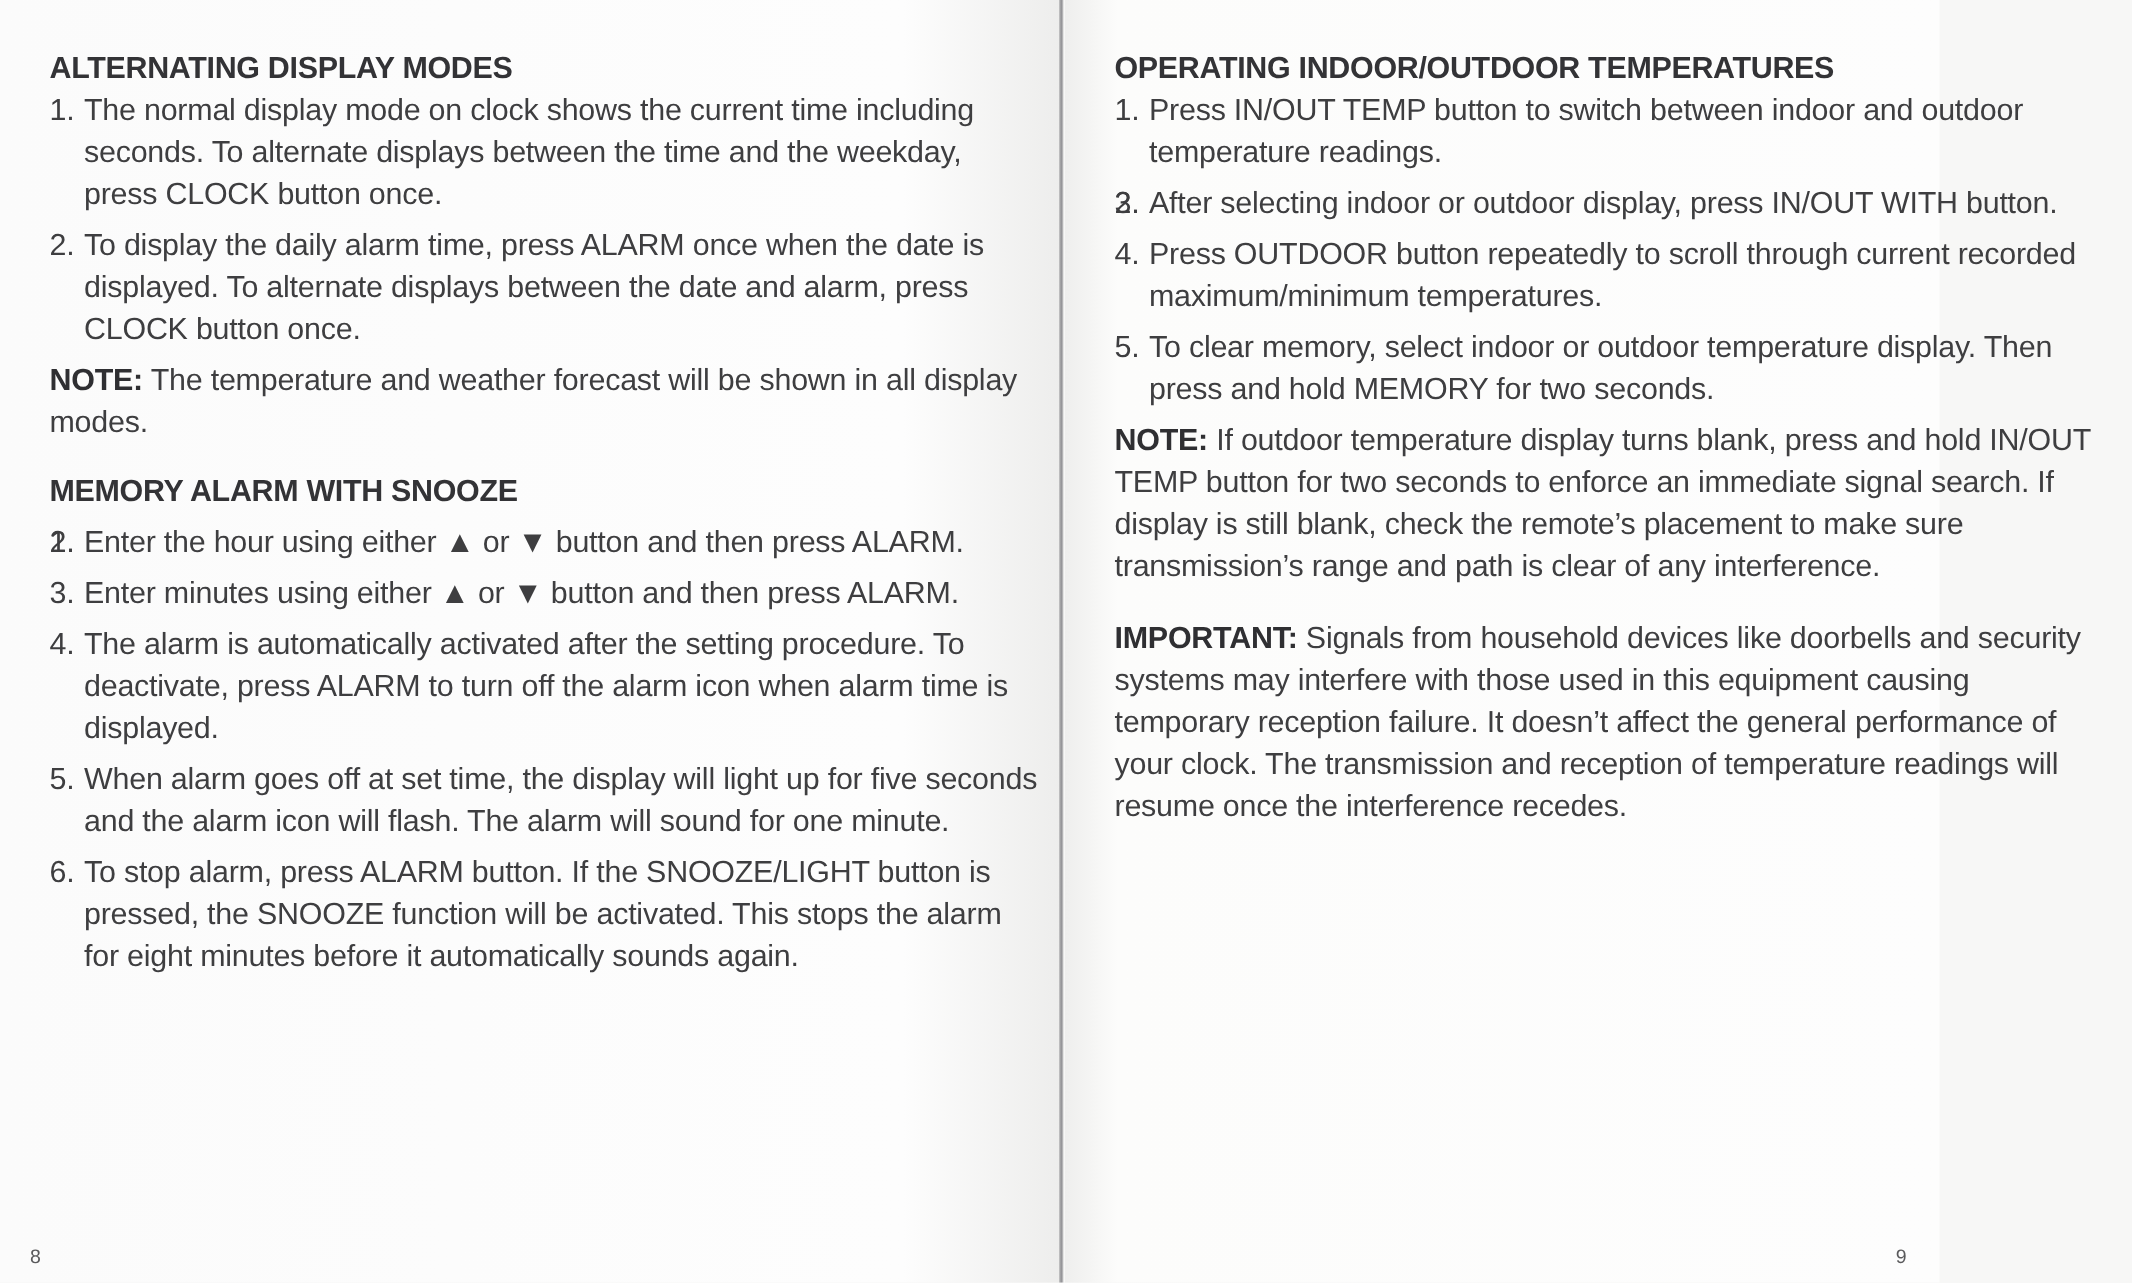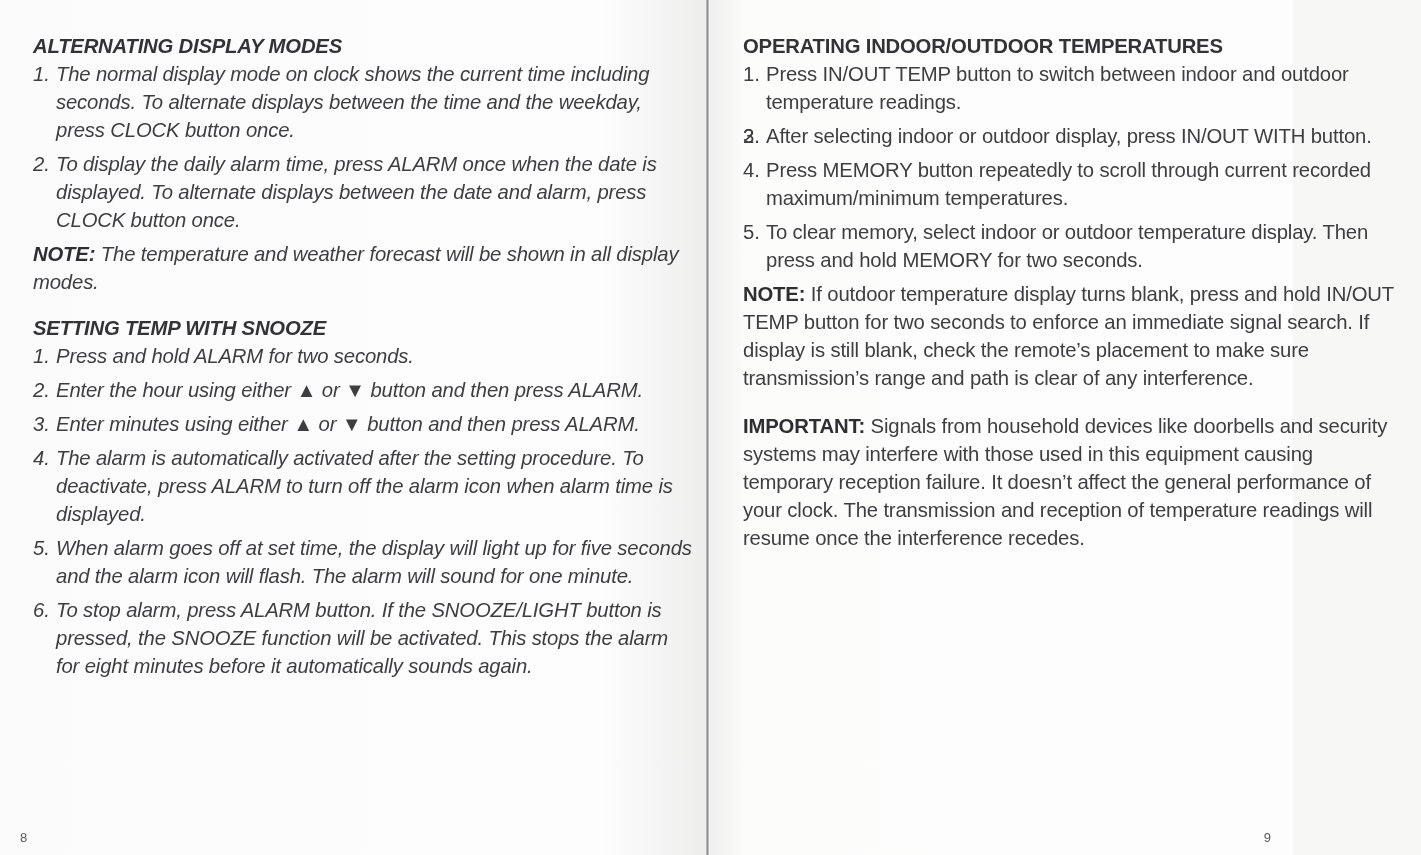--- a/index.html
+++ b/index.html
@@ -14,21 +14,21 @@
     position:absolute; top:0; height:855px;
     background:linear-gradient(90deg,#fbfbfa 0%,#fdfdfc 50%,#f5f5f4 100%);
   }
   .page.left { left:0; width:708px; background:linear-gradient(90deg,#fbfbfb 0%,#fdfdfd 85%,#ededec 100%); }
   .page.right { left:710px; width:583px; background:linear-gradient(90deg,#eeeeed 0%,#fcfcfb 6%,#fdfdfd 100%); }
   .spine {
     position:absolute; left:706px; top:0; width:3px; height:855px;
     background:linear-gradient(90deg,#c9c9c9,#8e8e92,#cfcfcf);
   }
   .content { position:absolute; font-size:20.3px; line-height:28px; letter-spacing:-0.15px; }
-  .left .content { left:33px; top:32px; width:660px;font-style:italic; }
+  .left .content { left:33px; top:32px; width:660px; }
   .right .content { left:33px; top:32px; width:660px; }
   h2 {
     margin:0; font-size:20.3px; font-weight:bold; line-height:28px; color:#333336;
     letter-spacing:-0.2px;
   }
   ol { list-style:none; margin:0; padding:0; }
   li { position:relative; padding-left:23px; margin-bottom:6px; }
   li .num { position:absolute; left:0; top:0; }
   .note { margin:0; }
   .note b { font-weight:bold; color:#2f2f32; }
@@ -45,43 +45,43 @@
 
 <div class="page left">
   <div class="content">
     <h2>ALTERNATING DISPLAY MODES</h2>
     <ol>
       <li><span class="num">1.</span><span>The normal display mode on clock shows the current time including seconds. To alternate displays between the time and the weekday, press CLOCK button once.</span></li>
       <li><span class="num">2.</span><span>To display the daily alarm time, press ALARM once when the date is displayed. To alternate displays between the date and alarm, press CLOCK button once.</span></li>
     </ol>
     <p class="note"><b>NOTE:</b><span> The temperature and weather forecast will be shown in all display modes.</span></p>
     <div class="gap-sec"></div>
-    <h2>SETTING TEMP WITH SNOOZE</h2>
+    <h2>MEMORY ALARM WITH SNOOZE</h2>
     <ol>
-      <li><span class="num">1.</span><span>Press and hold ALARM for two seconds.</span></li>
+      <li><span class="num">1.</span></li>
       <li><span class="num">2.</span><span>Enter the hour using either ▲ or ▼ button and then press ALARM.</span></li>
       <li><span class="num">3.</span><span>Enter minutes using either ▲ or ▼ button and then press ALARM.</span></li>
       <li><span class="num">4.</span><span>The alarm is automatically activated after the setting procedure. To deactivate, press ALARM to turn off the alarm icon when alarm time is displayed.</span></li>
       <li><span class="num">5.</span><span>When alarm goes off at set time, the display will light up for five seconds and the alarm icon will flash. The alarm will sound for one minute.</span></li>
       <li><span class="num">6.</span><span>To stop alarm, press ALARM button. If the SNOOZE/LIGHT button is pressed, the SNOOZE function will be activated. This stops the alarm for eight minutes before it automatically sounds again.</span></li>
     </ol>
   </div>
   <div class="page-num">8</div>
 </div>
 
 <div class="spine"></div>
 
 <div class="page right">
   <div class="content">
     <h2>OPERATING INDOOR/OUTDOOR TEMPERATURES</h2>
     <ol>
       <li><span class="num">1.</span><span>Press IN/OUT TEMP button to switch between indoor and outdoor temperature readings.</span></li>
       <li><span class="num">2.</span></li>
       <li><span class="num">3.</span><span>After selecting indoor or outdoor display, press IN/OUT WITH button.</span></li>
-      <li><span class="num">4.</span><span>Press MEMORY button repeatedly to scroll through current recorded maximum/minimum temperatures.</span></li>
+      <li><span class="num">4.</span><span>Press OUTDOOR button repeatedly to scroll through current recorded maximum/minimum temperatures.</span></li>
       <li><span class="num">5.</span><span>To clear memory, select indoor or outdoor temperature display. Then press and hold MEMORY for two seconds.</span></li>
     </ol>
     <p class="note"><b>NOTE:</b><span> If outdoor temperature display turns blank, press and hold IN/OUT TEMP button for two seconds to enforce an immediate signal search. If display is still blank, check the remote’s placement to make sure transmission’s range and path is clear of any interference.</span></p>
     <div class="gap-para"></div>
     <p class="note"><b>IMPORTANT:</b><span> Signals from household devices like doorbells and security systems may interfere with those used in this equipment causing temporary reception failure. It doesn’t affect the general performance of your clock. The transmission and reception of temperature readings will resume once the interference recedes.</span></p>
   </div>
   <div class="page-num">9</div>
 </div>
 
 </body></html>

